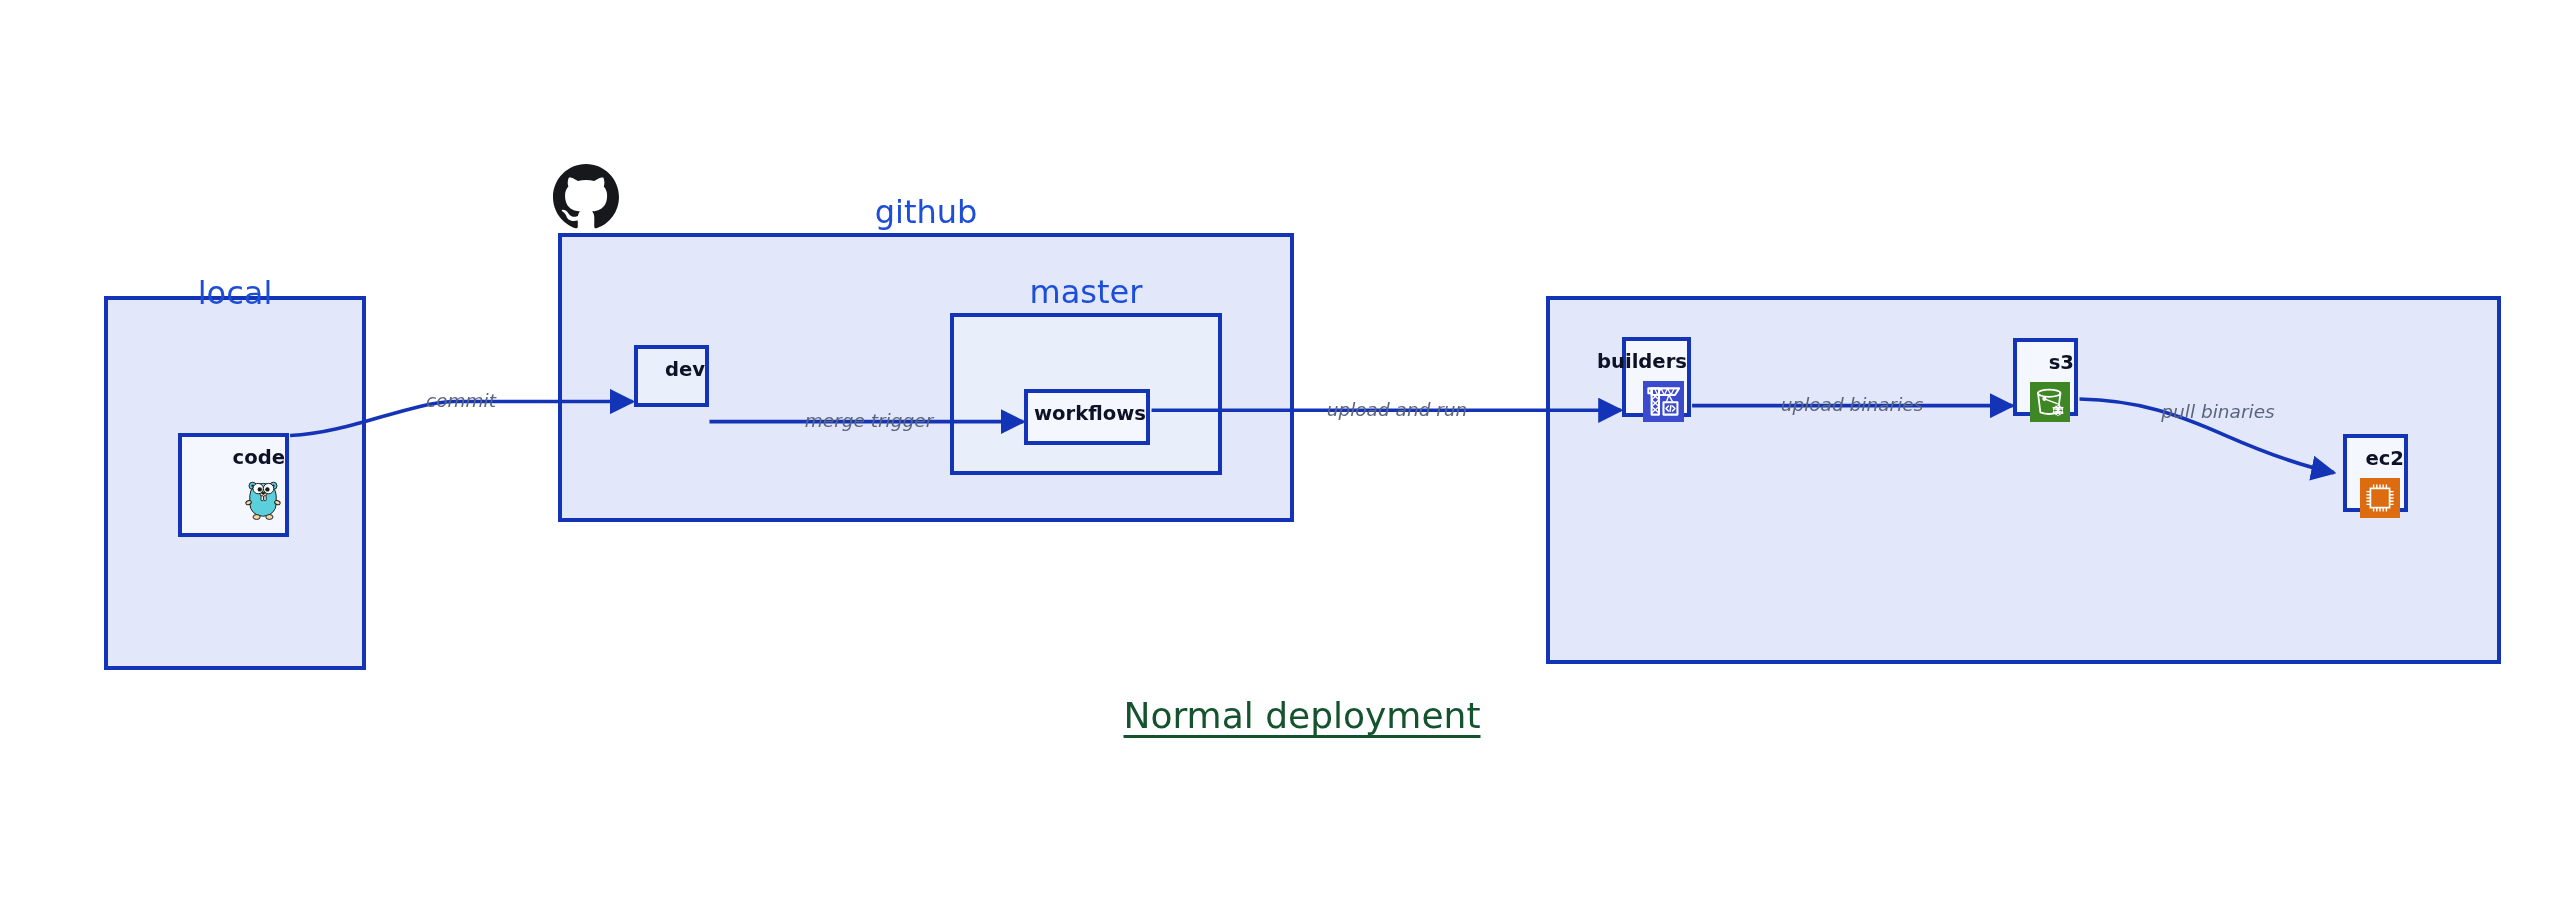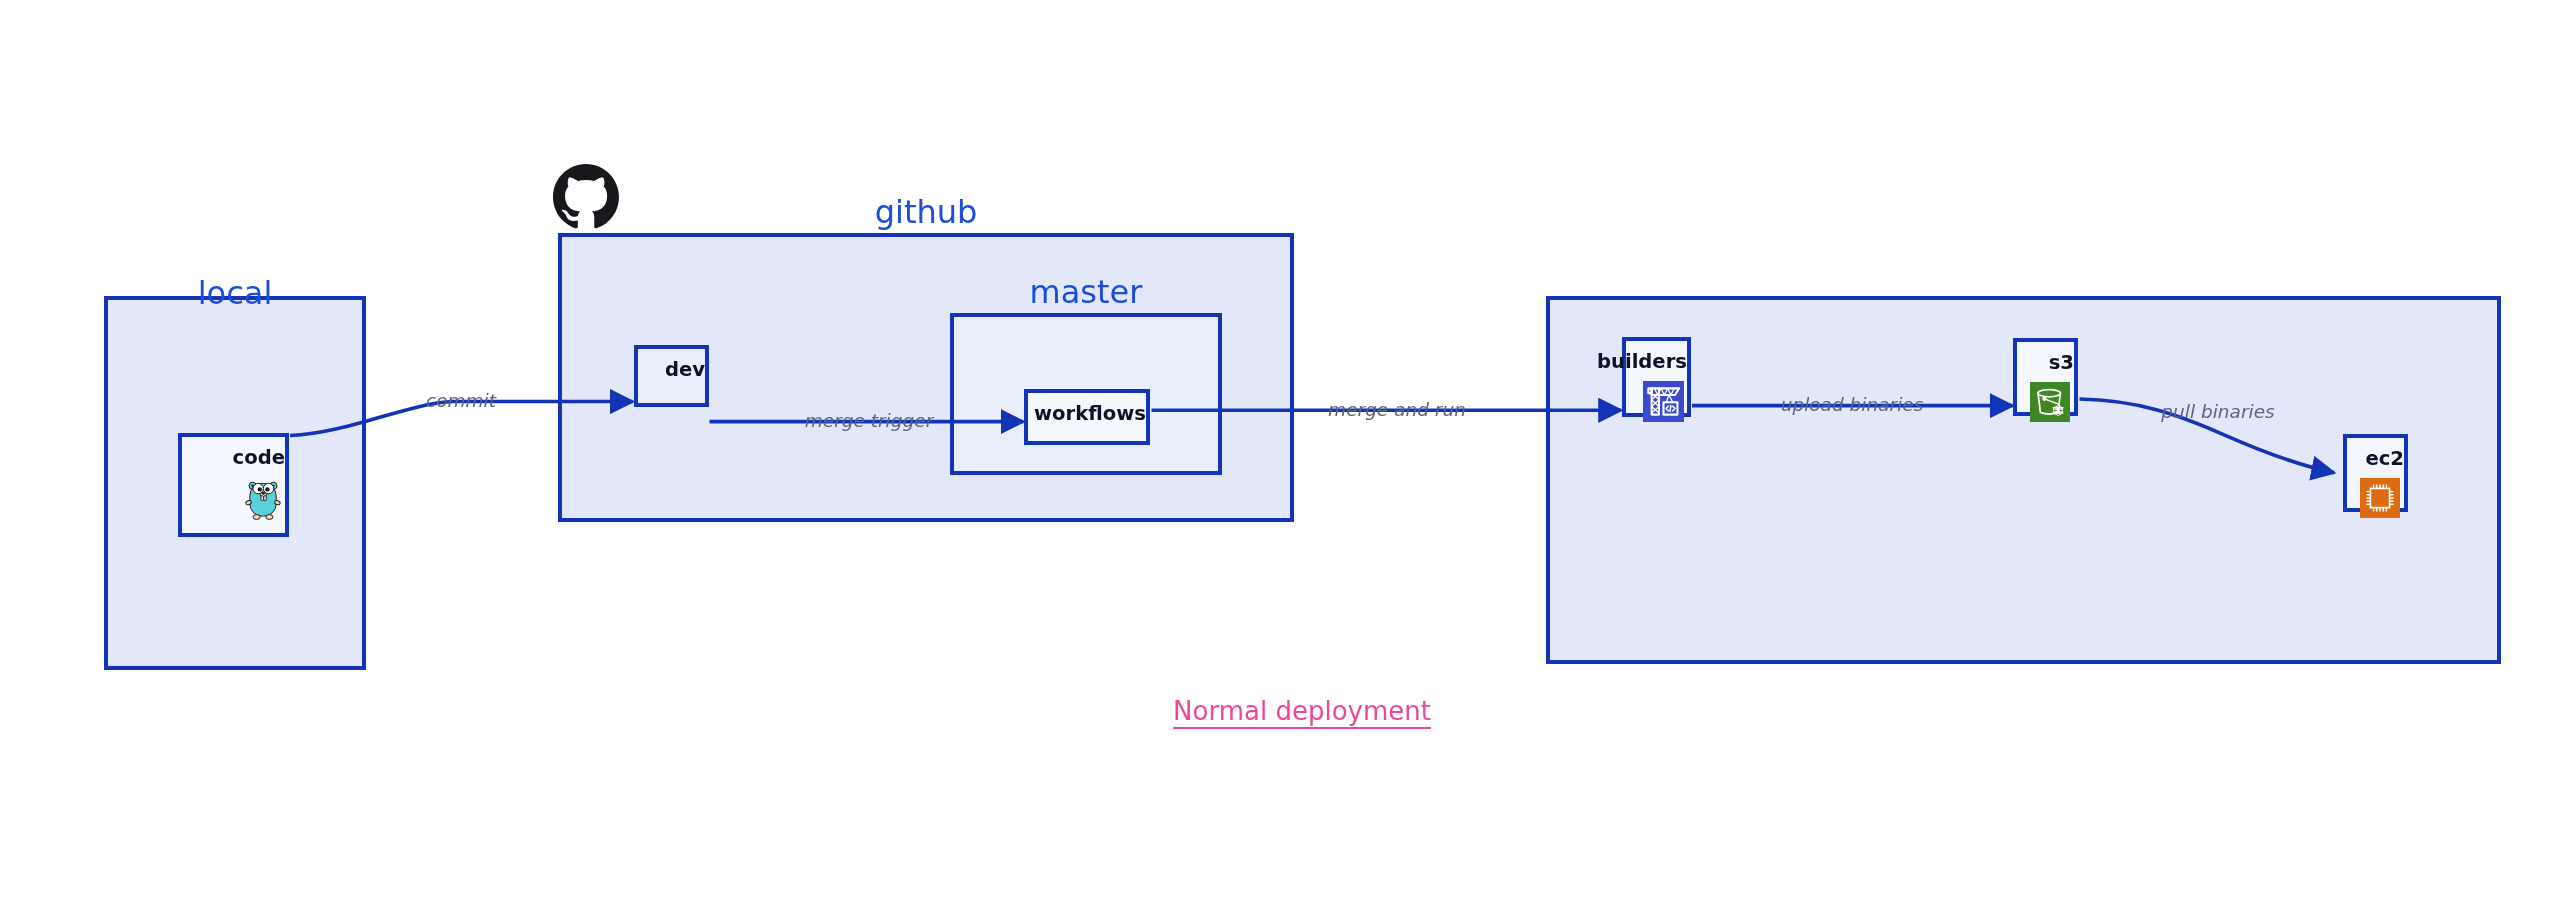--- a/index.html
+++ b/index.html
@@ -63,22 +63,22 @@
     font-style:italic;
     line-height:1;
     white-space:nowrap;
     background:transparent;
     transform:translate(-50%,-50%);
   }
 
   
   #diagram-title{
     position:absolute;
-    color:#ec4899;
-    font-size:26px;
+    color:#14532d;
+    font-size:36px;
     font-weight:400;
     line-height:1;
     text-decoration:underline;
     text-underline-offset:7.2px;
     white-space:nowrap;
     transform:translateX(-50%);
   }
 
   
   #github-mark{position:absolute;width:66px;height:66px;}
@@ -234,20 +234,20 @@
       <path d="M 2235 796 L 3146 796" marker-end="url(#arrow)"></path>
 
       <path d="M 3284 787 L 3906 787" marker-end="url(#arrow)"></path>
 
       <path d="M 4036 774 C 4150 776 4230 805 4320 845 C 4400 880 4470 905 4530 917" marker-end="url(#arrow)"></path>
     </g>
   </svg>
 
   <div class="edge-label" id="edgelabel-commit" style="left: 461px; top: 401px;">commit</div>
   <div class="edge-label" id="edgelabel-merge-trigger" style="left: 869px; top: 421px;">merge trigger</div>
-  <div class="edge-label" id="edgelabel-upload-and-run" style="left: 1397px; top: 410px;">merge and run</div>
+  <div class="edge-label" id="edgelabel-upload-and-run" style="left: 1397px; top: 410px;">upload and run</div>
   <div class="edge-label" id="edgelabel-upload-binaries" style="left: 1852px; top: 405px;">upload binaries</div>
   <div class="edge-label" id="edgelabel-pull-binaries" style="left: 2218px; top: 412px;">pull binaries</div>
 
   <div id="diagram-title" style="left: 1302px; top: 698px;">Normal deployment</div>
 
 </div>
 
 
 </body></html>

